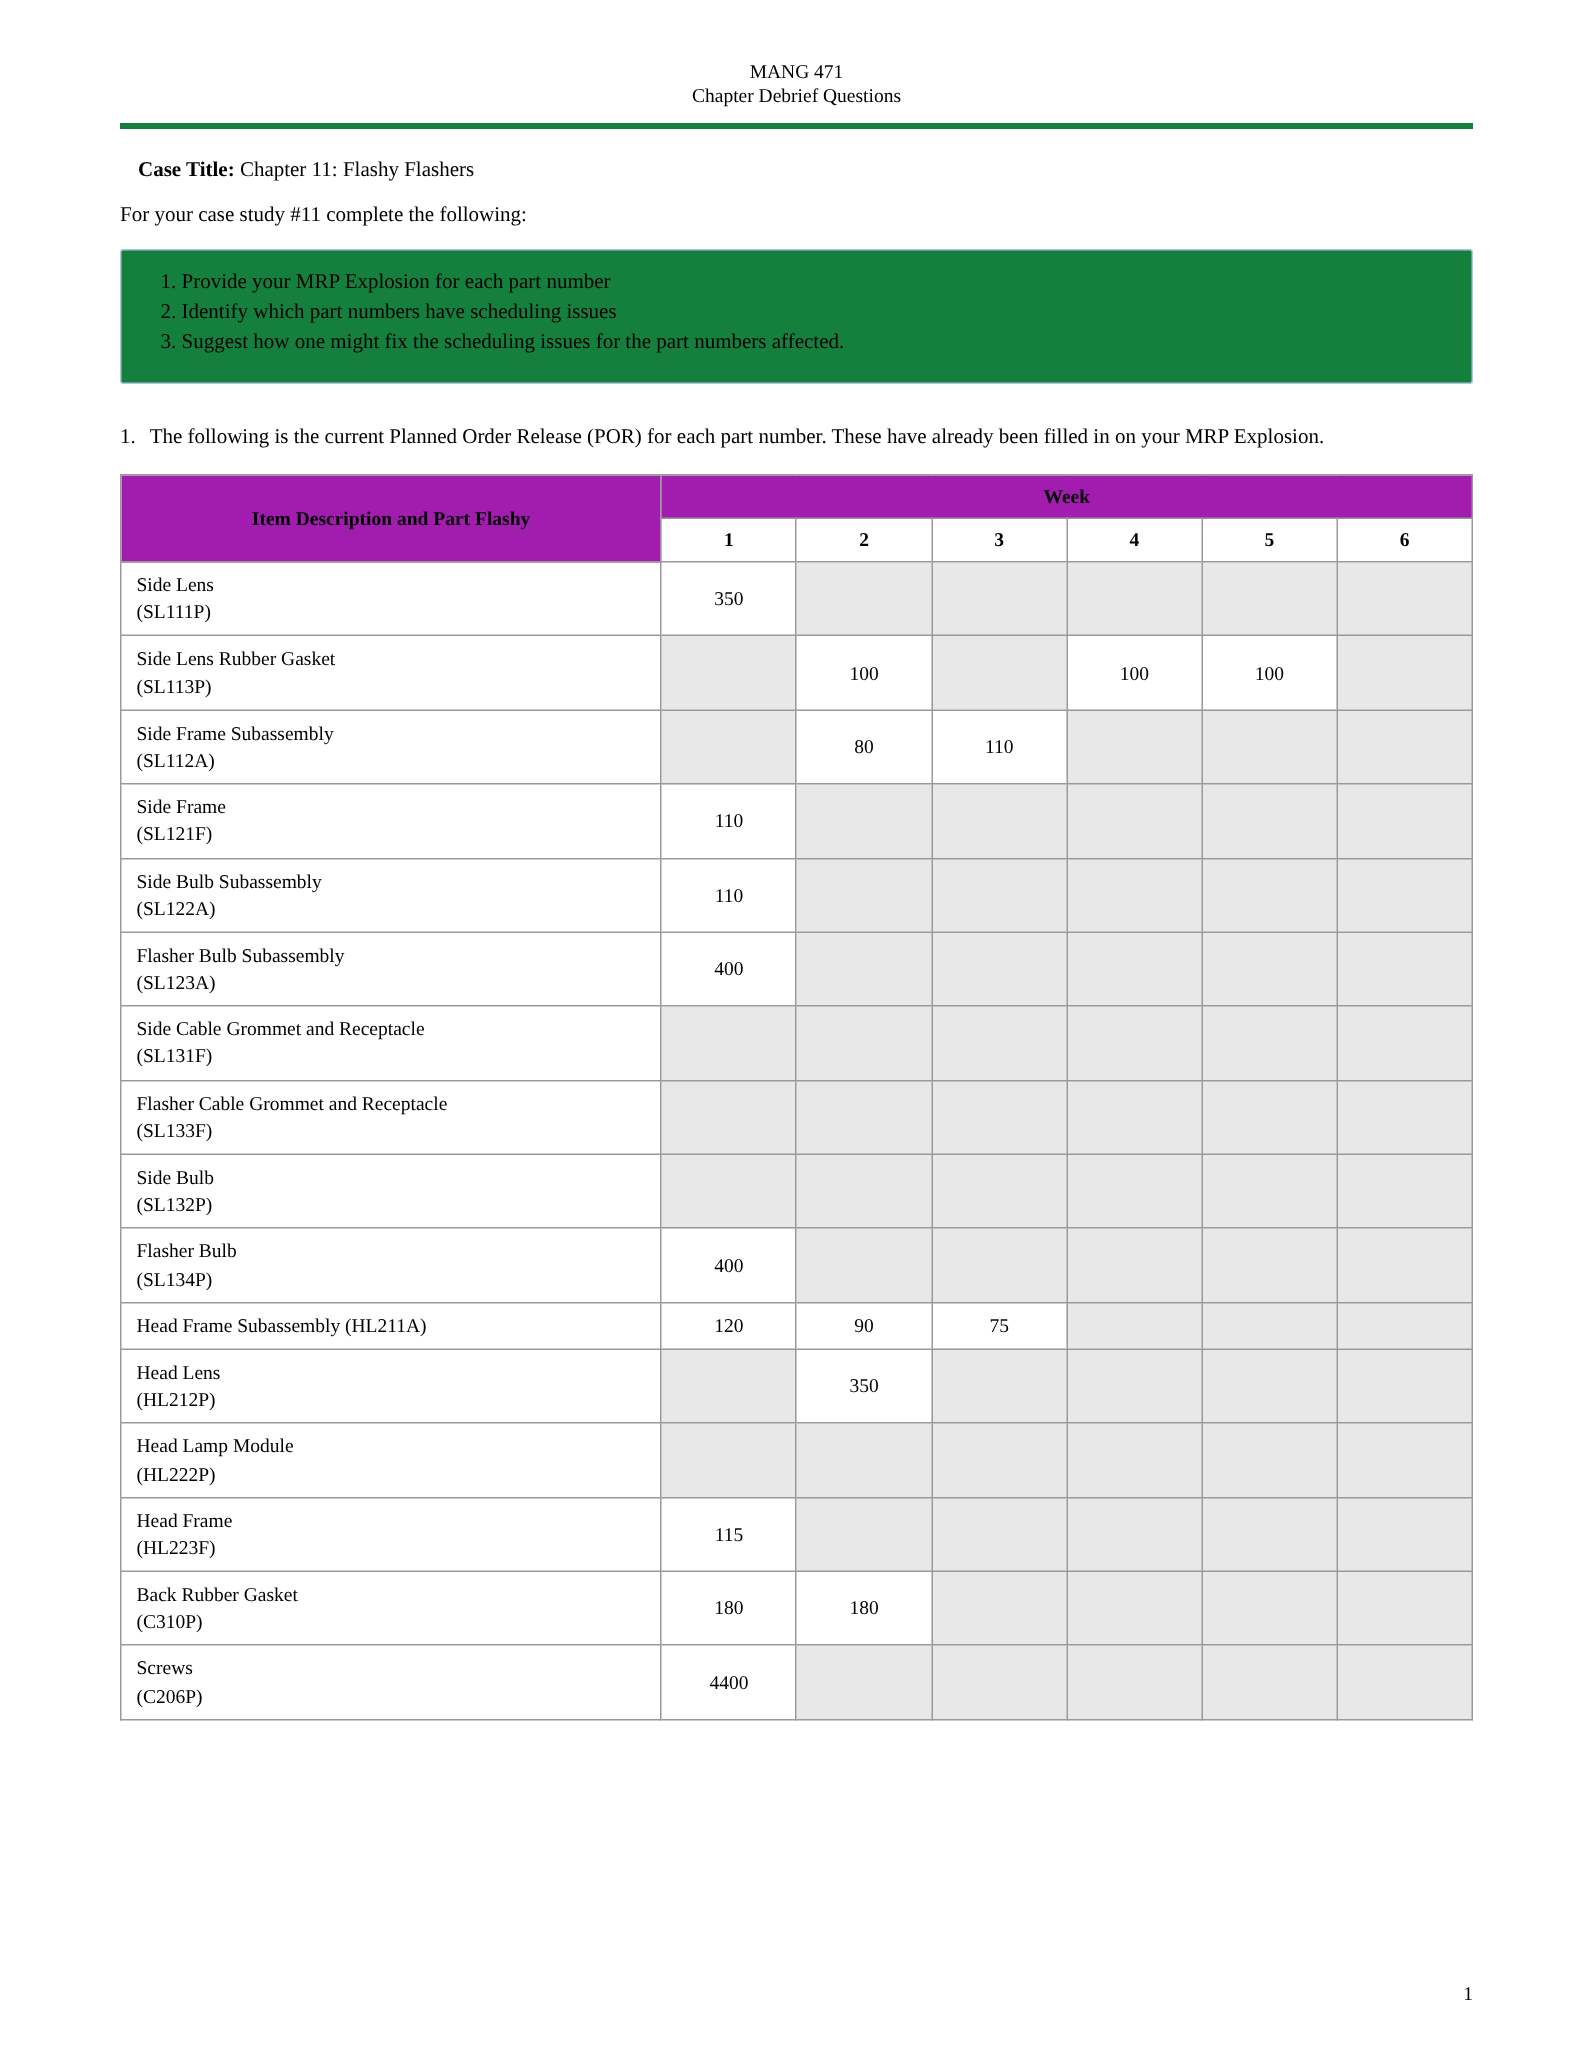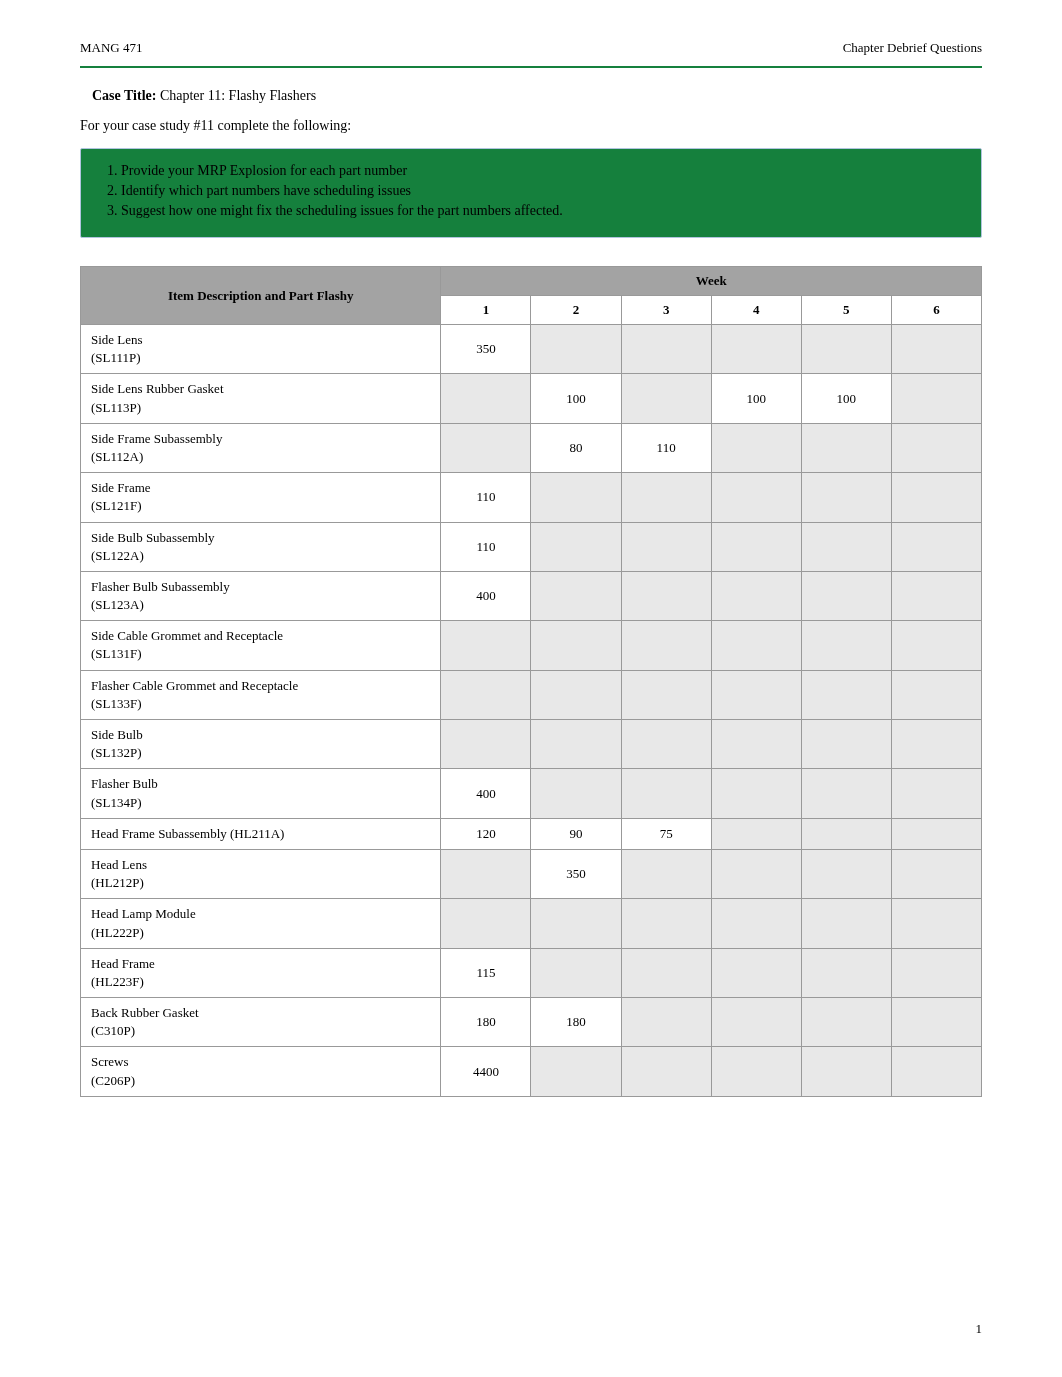--- a/index.html
+++ b/index.html
@@ -16,22 +16,23 @@
       width: 1062px;
       min-height: 1377px;
       padding: 40px 80px;
     }
 
     .header {
       display: flex;
       justify-content: space-between;
       align-items: center;
       padding-bottom: 10px;
-      border-bottom: 2px solid #15803d;
+      border-bottom: 4px solid #15803d;
       margin-bottom: 20px;
+      flex-direction: column;
     }
 
     .header-left {
       font-size: 13px;
     }
 
     .header-center {
       font-size: 13px;
     }
 
@@ -130,21 +131,21 @@
     }
 
     .page-number {
       position: fixed;
       bottom: 40px;
       right: 80px;
       font-size: 13px;
     }
 
     thead tr:first-child th {
-      background-color: #a3a3a3;
+      background-color: #a21caf;
     }
 
     thead tr:nth-child(2) th {
       background-color: #ffffff;
     }
   </style>
 </head>
 <body>
 
 <div class="header">
@@ -161,20 +162,24 @@
 
 <div class="instructions-box">
   <ol>
     <li>Provide your MRP Explosion for each part number</li>
     <li>Identify which part numbers have scheduling issues</li>
     <li>Suggest how one might fix the scheduling issues for the part numbers affected.</li>
   </ol>
 </div>
 
 <div class="question-section">
+  <p class="question-text">
+    <span class="question-number">1.</span>
+    <span>The following is the current Planned Order Release (POR) for each part number. These have already been filled in on your MRP Explosion.</span>
+  </p>
 
   <table class="table-container">
     <thead>
       <tr>
         <th rowspan="2" class="col-item">Item Description and Part Flashy</th>
         <th colspan="6" class="week-header">Week</th>
       </tr>
       <tr>
         <th class="col-week">1</th>
         <th class="col-week">2</th>

